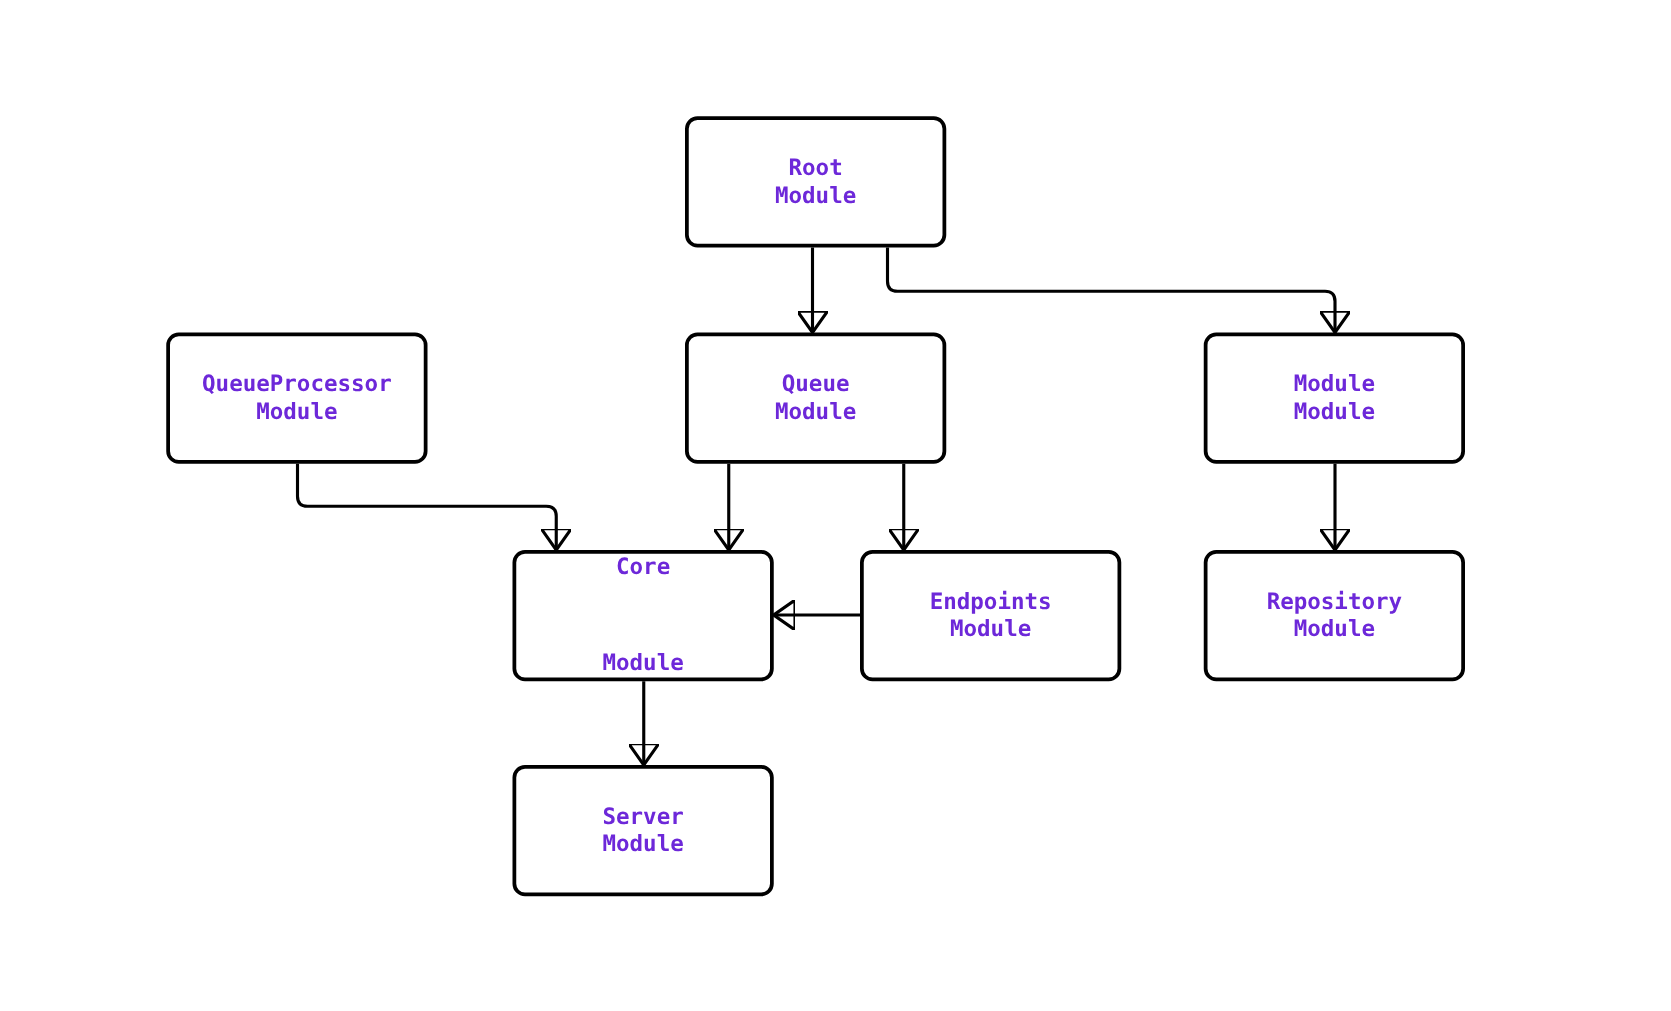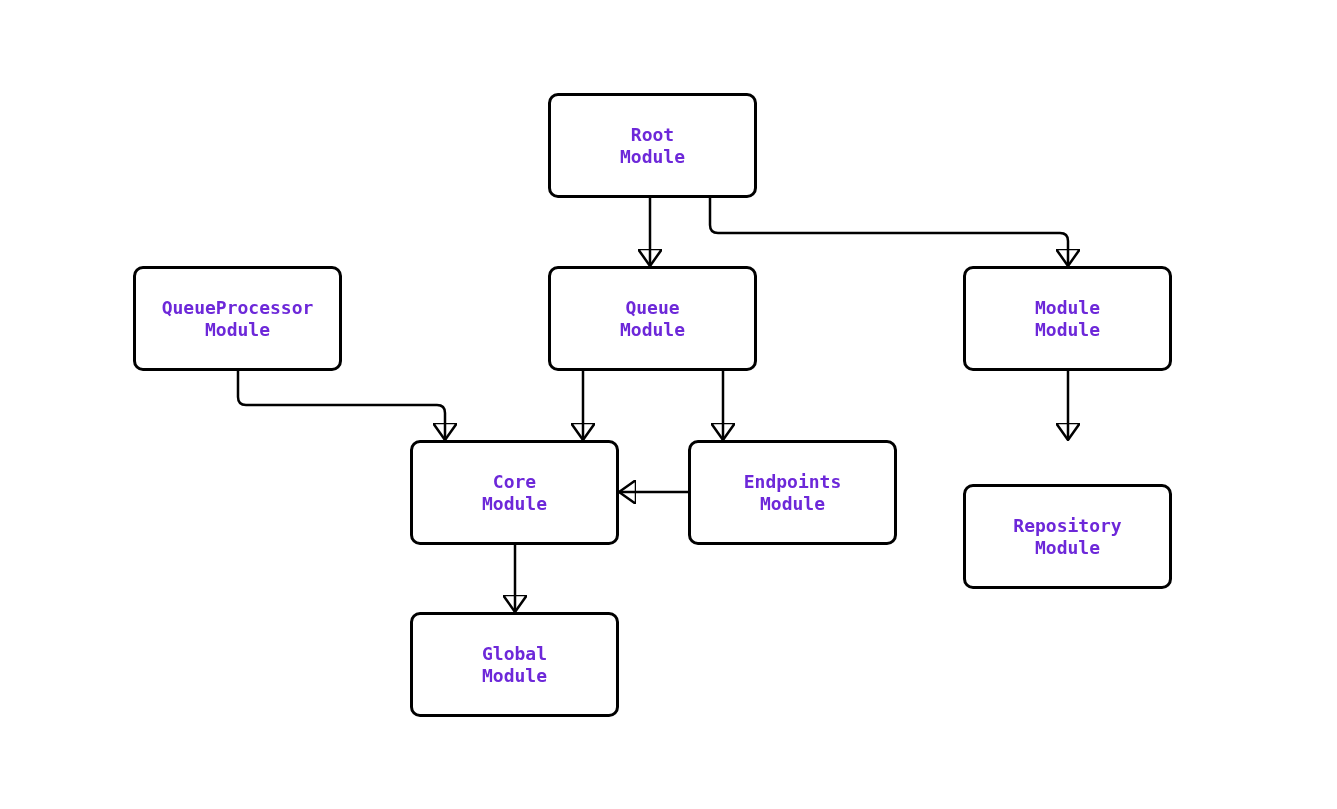--- a/index.html
+++ b/index.html
@@ -39,23 +39,23 @@
     font-size: 18px;
     font-weight: bold;
     line-height: 22px;
     color: #6d28d9;
     text-align: center;
   }
   #node-root          { left: 548px; top: 93px;  }
   #node-queueprocessor{ left: 133px; top: 266px; }
   #node-server        { left: 548px; top: 266px; }
   #node-global        { left: 963px; top: 266px; }
-  #node-core          { left: 410px; top: 440px; }
+  #node-core          { left: 410px; top: 440px; justify-content: space-between; }
   #node-endpoints     { left: 688px; top: 440px; text-align: center; }
-  #node-repository    { left: 963px; top: 440px; margin-top: 44px; }
+  #node-repository    { left: 963px; top: 440px; }
   #node-queue         { left: 410px; top: 612px; }
 </style>
 </head>
 <body>
 
 <div class="canvas">
 
   <svg class="edges-layer" viewBox="0 0 1337 809" xmlns="http://www.w3.org/2000/svg">
     <defs>
       <marker id="arrowhead" markerUnits="userSpaceOnUse" markerWidth="18" markerHeight="24" refX="17" refY="12" orient="auto">
@@ -101,17 +101,17 @@
     <span>Endpoints</span>
     <span>Module</span>
   </div>
 
   <div class="node" id="node-repository">
     <span>Repository</span>
     <span>Module</span>
   </div>
 
   <div class="node" id="node-queue">
-    <span>Global</span>
+    <span>Server</span>
     <span>Module</span>
   </div>
 
 </div>
 
 </body></html>

